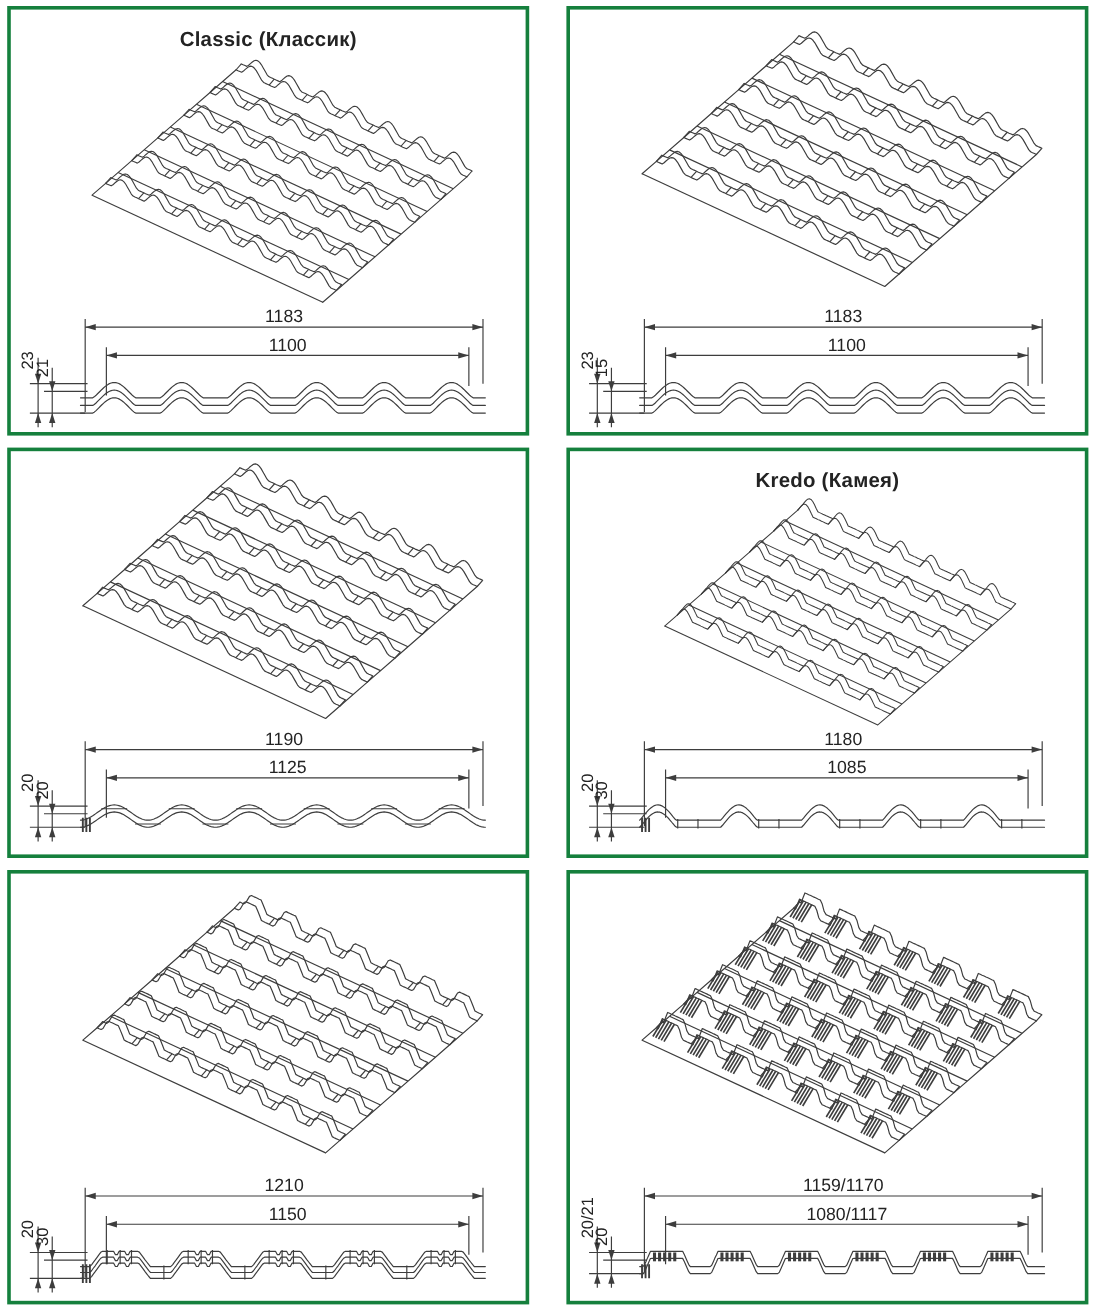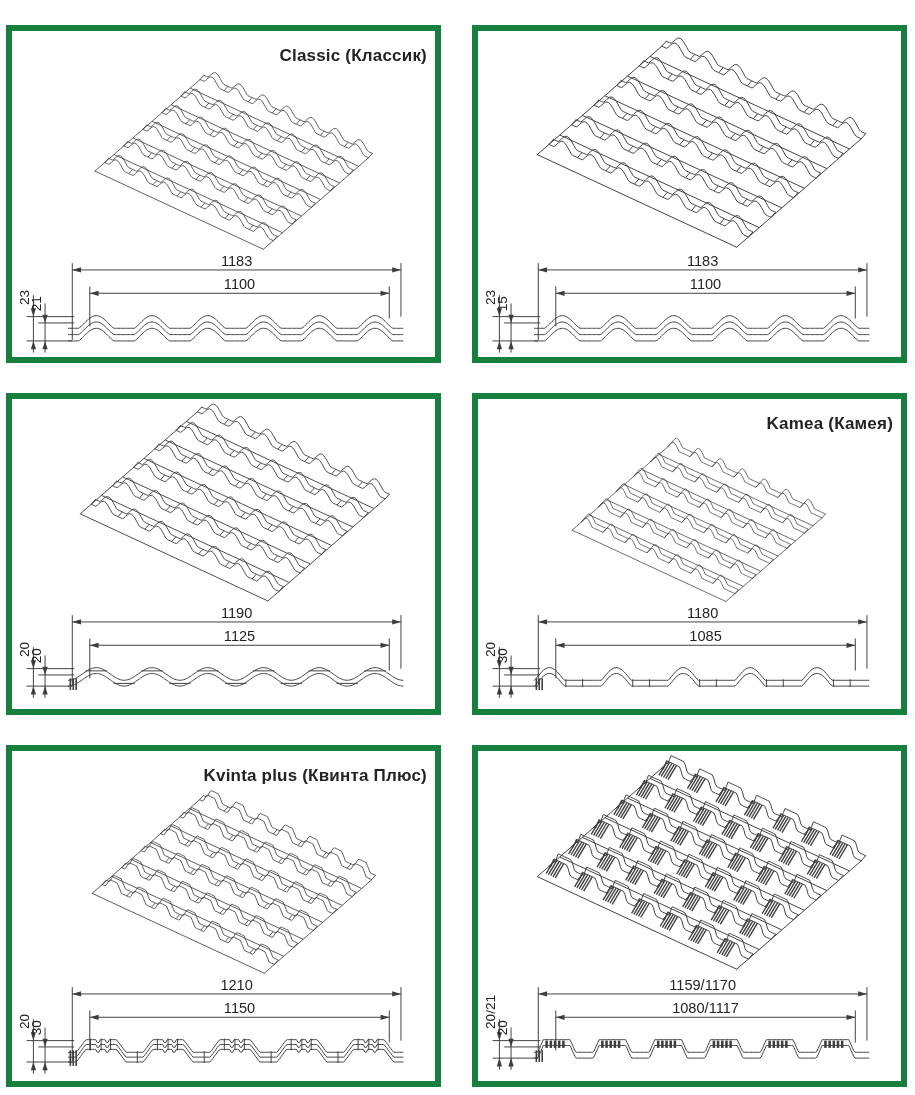--- a/index.html
+++ b/index.html
@@ -6,22 +6,22 @@
   body{width:915px;height:1095px;font-family:"Liberation Sans",sans-serif;}
   .grid{
     box-sizing:border-box;width:915px;height:1095px;
     padding:5px 7px 6px 6px;
     display:grid;
     grid-template-columns:435px 435px;
     grid-template-rows:358px 342px 362px;
     column-gap:31px;row-gap:10px;
   }
   .panel{
-    box-sizing:border-box;border:6px solid #15803d;background:#ffffff;
-    display:flex;flex-direction:column;align-items:flex-end;overflow:hidden;margin-top:20px;
+    box-sizing:border-box;border:3px solid #15803d;background:#ffffff;
+    display:flex;flex-direction:column;align-items:center;overflow:hidden;
   }
   .panel h2{
     margin:15px 8px 2px;text-align:center;
     font-size:17px;font-weight:700;color:#232323;letter-spacing:.2px;
   }
   svg.iso{flex:1 1 auto;width:100%;min-height:0;display:block;}
   svg.profile{flex:0 0 auto;width:100%;height:102px;display:block;margin-bottom:3px;}
 </style>
 </head>
 <body>
@@ -339,21 +339,21 @@
         <polygon points="22,84 19.3,92.5 24.7,92.5" fill="#3d3d3d"></polygon>
         <line x1="34" y1="52.5" x2="34" y2="96" stroke="#3d3d3d" stroke-width="1"></line>
         <polygon points="34,72.5 31.3,64 36.7,64" fill="#3d3d3d"></polygon>
         <polygon points="34,84 31.3,92.5 36.7,92.5" fill="#3d3d3d"></polygon>
         <text x="18" y="54" fill="#232323" font-size="14" font-family="Liberation Sans, DejaVu Sans, sans-serif" text-anchor="start" transform="rotate(-90 18 54)">20</text>
         <text x="30" y="60.5" fill="#232323" font-size="14" font-family="Liberation Sans, DejaVu Sans, sans-serif" text-anchor="start" transform="rotate(-90 30 60.5)">20</text>
       </svg>
   </article>
 
   <article class="panel">
-    <h2>Kamea (Камея)</h2>
+    <h2>Kredo (Камея)</h2>
     <svg class="iso" viewBox="0 0 435 224" preserveAspectRatio="xMidYMid meet">
         <path d="M193.6,8.8L195.2,6.8L196.9,4.8L198.5,3.4L200.1,3.0L201.7,3.7L203.4,5.7L205.0,8.6L206.6,12.1L208.3,15.6L209.9,16.4L211.5,17.1L213.1,17.9L214.8,18.6L216.4,19.4L218.0,20.1L219.6,20.9L221.3,21.6L222.9,22.4L224.5,20.4L226.2,18.4L227.8,17.0L229.4,16.6L231.0,17.3L232.7,19.3L234.3,22.2L235.9,25.7L237.5,29.2L239.2,30.0L240.8,30.7L242.4,31.5L244.1,32.2L245.7,33.0L247.3,33.7L248.9,34.5L250.6,35.2L252.2,36.0L253.8,34.0L255.5,32.0L257.1,30.6L258.7,30.2L260.3,30.9L262.0,32.9L263.6,35.8L265.2,39.3L266.9,42.8L268.5,43.6L270.1,44.3L271.7,45.1L273.4,45.8L275.0,46.6L276.6,47.3L278.2,48.1L279.9,48.8L281.5,49.6L283.1,47.6L284.8,45.6L286.4,44.2L288.0,43.8L289.6,44.5L291.3,46.5L292.9,49.4L294.5,52.9L296.2,56.4L297.8,57.2L299.4,57.9L301.0,58.7L302.7,59.4L304.3,60.2L305.9,60.9L307.5,61.7L309.2,62.4L310.8,63.2L312.4,61.2L314.1,59.2L315.7,57.8L317.3,57.4L318.9,58.1L320.6,60.1L322.2,63.0L323.8,66.5L325.5,70.0L327.1,70.8L328.7,71.5L330.3,72.3L332.0,73.0L333.6,73.8L335.2,74.5L336.8,75.3L338.5,76.0L340.1,76.8L341.7,74.8L343.4,72.8L345.0,71.4L346.6,71.0L348.2,71.7L349.9,73.7L351.5,76.6L353.1,80.1L354.8,83.6L356.4,84.4L358.0,85.1L359.6,85.9L361.3,86.6L362.9,87.4L364.5,88.1L366.1,88.9L367.8,89.6L369.4,90.4L371.0,88.4L372.7,86.4L374.3,85.0L375.9,84.6L377.5,85.3L379.2,87.3L380.8,90.2L382.4,93.7L384.1,97.2L385.7,98.0L387.3,98.7L388.9,99.5L390.6,100.2L392.2,101.0L393.8,101.7L395.4,102.5L397.1,103.2L398.7,104.0" fill="none" stroke="#3d3d3d" stroke-width="1" stroke-linejoin="round" stroke-linecap="round"></path>
         <path d="M189.0,14.0L190.6,12.0L192.3,10.0L193.9,8.6L195.5,8.2L197.1,8.9L198.8,10.9L200.4,13.8L202.0,17.3L203.7,20.8L205.3,21.6L206.9,22.3L208.5,23.1L210.2,23.8L211.8,24.6L213.4,25.3L215.0,26.1L216.7,26.8L218.3,27.6L219.9,25.6L221.6,23.6L223.2,22.2L224.8,21.8L226.4,22.5L228.1,24.5L229.7,27.4L231.3,30.9L232.9,34.4L234.6,35.2L236.2,35.9L237.8,36.7L239.5,37.4L241.1,38.2L242.7,38.9L244.3,39.7L246.0,40.4L247.6,41.2L249.2,39.2L250.9,37.2L252.5,35.8L254.1,35.4L255.7,36.1L257.4,38.1L259.0,41.0L260.6,44.5L262.3,48.0L263.9,48.8L265.5,49.5L267.1,50.3L268.8,51.0L270.4,51.8L272.0,52.5L273.6,53.3L275.3,54.0L276.9,54.8L278.5,52.8L280.2,50.8L281.8,49.4L283.4,49.0L285.0,49.7L286.7,51.7L288.3,54.6L289.9,58.1L291.6,61.6L293.2,62.4L294.8,63.1L296.4,63.9L298.1,64.6L299.7,65.4L301.3,66.1L302.9,66.9L304.6,67.6L306.2,68.4L307.8,66.4L309.5,64.4L311.1,63.0L312.7,62.6L314.3,63.3L316.0,65.3L317.6,68.2L319.2,71.7L320.9,75.2L322.5,76.0L324.1,76.7L325.7,77.5L327.4,78.2L329.0,79.0L330.6,79.7L332.2,80.5L333.9,81.2L335.5,82.0L337.1,80.0L338.8,78.0L340.4,76.6L342.0,76.2L343.6,76.9L345.3,78.9L346.9,81.8L348.5,85.3L350.1,88.8L351.8,89.6L353.4,90.3L355.0,91.1L356.7,91.8L358.3,92.6L359.9,93.3L361.5,94.1L363.2,94.8L364.8,95.6L366.4,93.6L368.1,91.6L369.7,90.2L371.3,89.8L372.9,90.5L374.6,92.5L376.2,95.4L377.8,98.9L379.5,102.4L381.1,103.2L382.7,103.9L384.3,104.7L386.0,105.4L387.6,106.2L389.2,106.9L390.8,107.7L392.5,108.4L394.1,109.2" fill="none" stroke="#3d3d3d" stroke-width="1" stroke-linejoin="round" stroke-linecap="round"></path>
         <line x1="189" y1="14" x2="193.6" y2="8.8" stroke="#3d3d3d" stroke-width="1"></line>
         <line x1="218.3" y1="27.6" x2="222.9" y2="22.400000000000002" stroke="#3d3d3d" stroke-width="1"></line>
         <line x1="247.6" y1="41.2" x2="252.2" y2="36" stroke="#3d3d3d" stroke-width="1"></line>
         <line x1="276.9" y1="54.8" x2="281.5" y2="49.599999999999994" stroke="#3d3d3d" stroke-width="1"></line>
         <line x1="306.2" y1="68.4" x2="310.8" y2="63.2" stroke="#3d3d3d" stroke-width="1"></line>
         <line x1="335.5" y1="82" x2="340.1" y2="76.8" stroke="#3d3d3d" stroke-width="1"></line>
         <line x1="364.8" y1="95.6" x2="369.40000000000003" y2="90.39999999999999" stroke="#3d3d3d" stroke-width="1"></line>
@@ -453,21 +453,20 @@
         <polygon points="22,84 19.3,92.5 24.7,92.5" fill="#3d3d3d"></polygon>
         <line x1="34" y1="52.5" x2="34" y2="96" stroke="#3d3d3d" stroke-width="1"></line>
         <polygon points="34,72.5 31.3,64 36.7,64" fill="#3d3d3d"></polygon>
         <polygon points="34,84 31.3,92.5 36.7,92.5" fill="#3d3d3d"></polygon>
         <text x="18" y="54" fill="#232323" font-size="14" font-family="Liberation Sans, DejaVu Sans, sans-serif" text-anchor="start" transform="rotate(-90 18 54)">20</text>
         <text x="30" y="60.5" fill="#232323" font-size="14" font-family="Liberation Sans, DejaVu Sans, sans-serif" text-anchor="start" transform="rotate(-90 30 60.5)">30</text>
       </svg>
   </article>
 
   <article class="panel">
-    <h2>Kvinta plus (Квинта Плюс)</h2>
     <svg class="iso" viewBox="0 0 435 224" preserveAspectRatio="xMidYMid meet">
         <path d="M193.6,8.8L195.2,9.6L196.9,10.3L198.5,9.4L200.1,6.7L201.7,4.0L203.4,3.3L205.0,4.1L206.6,4.8L208.3,5.6L209.9,6.4L211.5,7.1L213.1,10.8L214.8,15.0L216.4,19.2L218.0,20.1L219.6,20.9L221.3,21.6L222.9,22.4L224.5,23.2L226.2,23.9L227.8,23.0L229.4,20.3L231.0,17.6L232.7,16.9L234.3,17.7L235.9,18.4L237.5,19.2L239.2,20.0L240.8,20.7L242.4,24.4L244.1,28.6L245.7,32.8L247.3,33.7L248.9,34.5L250.6,35.2L252.2,36.0L253.8,36.8L255.5,37.5L257.1,36.6L258.7,33.9L260.3,31.2L262.0,30.5L263.6,31.3L265.2,32.0L266.9,32.8L268.5,33.6L270.1,34.3L271.7,38.0L273.4,42.2L275.0,46.4L276.6,47.3L278.2,48.1L279.9,48.8L281.5,49.6L283.1,50.4L284.8,51.1L286.4,50.2L288.0,47.5L289.6,44.8L291.3,44.1L292.9,44.9L294.5,45.6L296.2,46.4L297.8,47.2L299.4,47.9L301.0,51.6L302.7,55.8L304.3,60.0L305.9,60.9L307.5,61.7L309.2,62.4L310.8,63.2L312.4,64.0L314.1,64.7L315.7,63.8L317.3,61.1L318.9,58.4L320.6,57.7L322.2,58.5L323.8,59.2L325.5,60.0L327.1,60.8L328.7,61.5L330.3,65.2L332.0,69.4L333.6,73.6L335.2,74.5L336.8,75.3L338.5,76.0L340.1,76.8L341.7,77.6L343.4,78.3L345.0,77.4L346.6,74.7L348.2,72.0L349.9,71.3L351.5,72.1L353.1,72.8L354.8,73.6L356.4,74.4L358.0,75.1L359.6,78.8L361.3,83.0L362.9,87.2L364.5,88.1L366.1,88.9L367.8,89.6L369.4,90.4L371.0,91.2L372.7,91.9L374.3,91.0L375.9,88.3L377.5,85.6L379.2,84.9L380.8,85.7L382.4,86.4L384.1,87.2L385.7,88.0L387.3,88.7L388.9,92.4L390.6,96.6L392.2,100.8L393.8,101.7L395.4,102.5L397.1,103.2L398.7,104.0" fill="none" stroke="#3d3d3d" stroke-width="1" stroke-linejoin="round" stroke-linecap="round"></path>
         <path d="M189.0,14.0L190.6,14.8L192.3,15.5L193.9,14.6L195.5,11.9L197.1,9.2L198.8,8.5L200.4,9.3L202.0,10.0L203.7,10.8L205.3,11.6L206.9,12.3L208.5,16.0L210.2,20.2L211.8,24.4L213.4,25.3L215.0,26.1L216.7,26.8L218.3,27.6L219.9,28.4L221.6,29.1L223.2,28.2L224.8,25.5L226.4,22.8L228.1,22.1L229.7,22.9L231.3,23.6L232.9,24.4L234.6,25.2L236.2,25.9L237.8,29.6L239.5,33.8L241.1,38.0L242.7,38.9L244.3,39.7L246.0,40.4L247.6,41.2L249.2,42.0L250.9,42.7L252.5,41.8L254.1,39.1L255.7,36.4L257.4,35.7L259.0,36.5L260.6,37.2L262.3,38.0L263.9,38.8L265.5,39.5L267.1,43.2L268.8,47.4L270.4,51.6L272.0,52.5L273.6,53.3L275.3,54.0L276.9,54.8L278.5,55.6L280.2,56.3L281.8,55.4L283.4,52.7L285.0,50.0L286.7,49.3L288.3,50.1L289.9,50.8L291.6,51.6L293.2,52.4L294.8,53.1L296.4,56.8L298.1,61.0L299.7,65.2L301.3,66.1L302.9,66.9L304.6,67.6L306.2,68.4L307.8,69.2L309.5,69.9L311.1,69.0L312.7,66.3L314.3,63.6L316.0,62.9L317.6,63.7L319.2,64.4L320.9,65.2L322.5,66.0L324.1,66.7L325.7,70.4L327.4,74.6L329.0,78.8L330.6,79.7L332.2,80.5L333.9,81.2L335.5,82.0L337.1,82.8L338.8,83.5L340.4,82.6L342.0,79.9L343.6,77.2L345.3,76.5L346.9,77.3L348.5,78.0L350.1,78.8L351.8,79.6L353.4,80.3L355.0,84.0L356.7,88.2L358.3,92.4L359.9,93.3L361.5,94.1L363.2,94.8L364.8,95.6L366.4,96.4L368.1,97.1L369.7,96.2L371.3,93.5L372.9,90.8L374.6,90.1L376.2,90.9L377.8,91.6L379.5,92.4L381.1,93.2L382.7,93.9L384.3,97.6L386.0,101.8L387.6,106.0L389.2,106.9L390.8,107.7L392.5,108.4L394.1,109.2" fill="none" stroke="#3d3d3d" stroke-width="1" stroke-linejoin="round" stroke-linecap="round"></path>
         <line x1="189" y1="14" x2="193.6" y2="8.8" stroke="#3d3d3d" stroke-width="1"></line>
         <line x1="218.3" y1="27.6" x2="222.9" y2="22.400000000000002" stroke="#3d3d3d" stroke-width="1"></line>
         <line x1="247.6" y1="41.2" x2="252.2" y2="36" stroke="#3d3d3d" stroke-width="1"></line>
         <line x1="276.9" y1="54.8" x2="281.5" y2="49.599999999999994" stroke="#3d3d3d" stroke-width="1"></line>
         <line x1="306.2" y1="68.4" x2="310.8" y2="63.2" stroke="#3d3d3d" stroke-width="1"></line>
         <line x1="335.5" y1="82" x2="340.1" y2="76.8" stroke="#3d3d3d" stroke-width="1"></line>
         <line x1="364.8" y1="95.6" x2="369.40000000000003" y2="90.39999999999999" stroke="#3d3d3d" stroke-width="1"></line>

